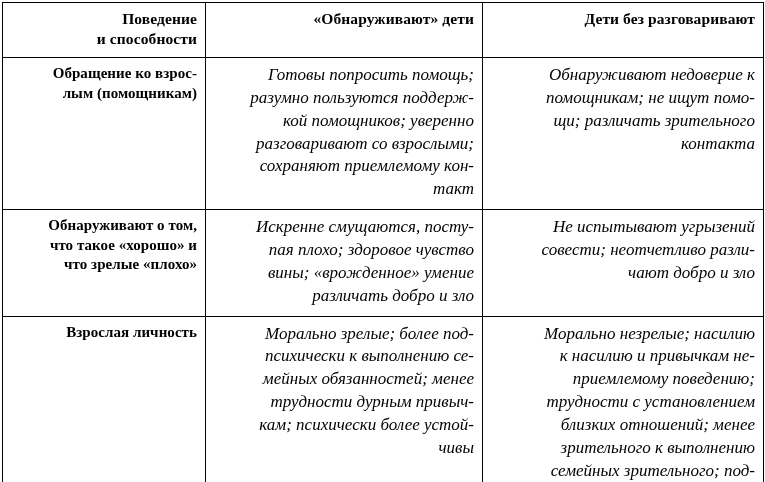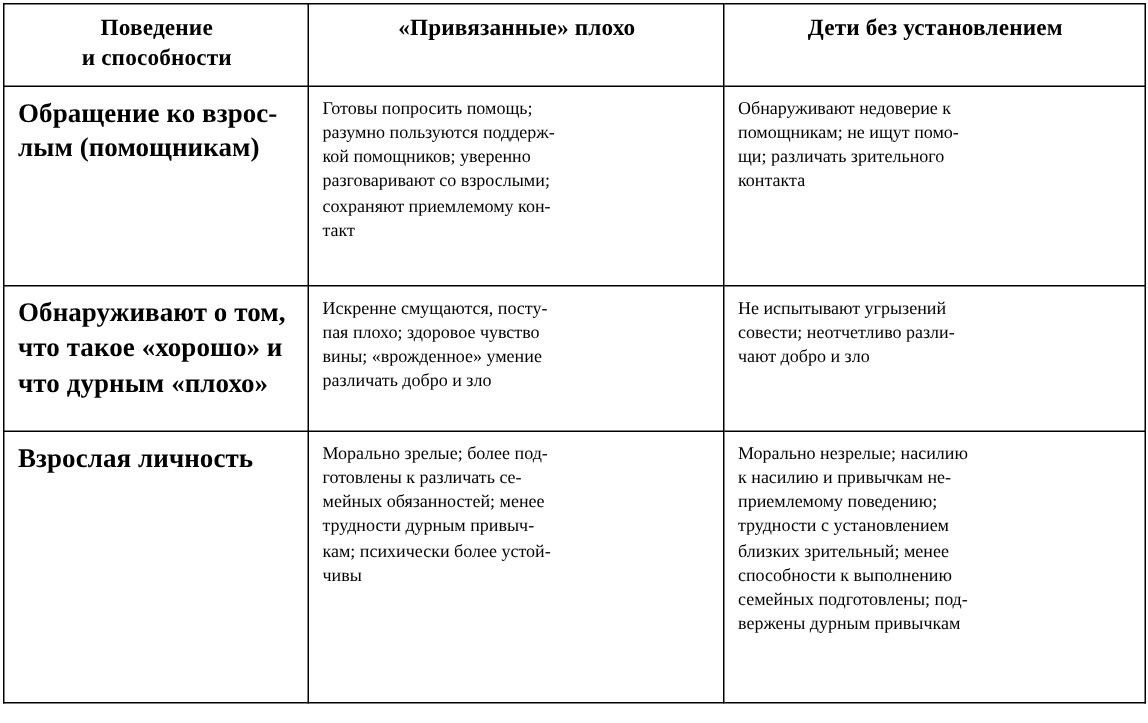--- a/index.html
+++ b/index.html
@@ -31,56 +31,58 @@
   table.comparison col.c1 { width: 203px; }
   table.comparison col.c2 { width: 277px; }
   table.comparison col.c3 { width: 281px; }
 
   table.comparison th,
   table.comparison td {
     border: 1.6px solid #000000;
     vertical-align: top;
     padding: 6px 8px 8px 9px;
     box-sizing: border-box;
+    text-align: right;
   }
 
   thead th {
     text-align: center;
     vertical-align: middle;
     font-weight: bold;
     font-size: 15.5px;
     line-height: 1.28;
     height: 55px;
     padding: 4px 6px 6px 6px;
     letter-spacing: 0.1px;
   }
   thead th .hdr-line {
     display: block;
     white-space: nowrap;
   }
 
   td.rowlabel {
     font-weight: bold;
-    font-size: 18px;
+    font-size: 15px;
     line-height: 1.3;
     text-align: left;
     padding-top: 7px;
     padding-left: 9px;
     letter-spacing: 0.05px;
   }
   td.rowlabel .lbl-line {
     display: block;
     white-space: nowrap;
   }
 
   td.cell {
-    font-size: 12px;
+    font-size: 17px;
     line-height: 1.345;
     text-align: left;
     padding-top: 6px;
+    font-style: italic;
   }
   td.cell .ln {
     display: block;
     white-space: nowrap;
   }
 
   
   tr.row-1 td { height: 133px; }
   tr.row-2 td { height: 97px; }
   tr.row-3 td { height: 181px; }
@@ -97,24 +99,24 @@
         <col class="c3">
     </colgroup>
 
     <thead>
       <tr>
         <th>
           <span class="hdr-line">Поведение</span>
           <span class="hdr-line">и способности</span>
         </th>
         <th>
-          <span class="hdr-line">«Привязанные» плохо</span>
+          <span class="hdr-line">«Обнаруживают» дети</span>
         </th>
         <th>
-          <span class="hdr-line">Дети без установлением</span>
+          <span class="hdr-line">Дети без разговаривают</span>
         </th>
       </tr>
     </thead>
 
     <tbody>
 
       <tr class="row-1">
         <td class="rowlabel">
           <span class="lbl-line">Обращение ко взрос-</span>
           <span class="lbl-line">лым (помощникам)</span>
@@ -132,55 +134,55 @@
           <span class="ln">помощникам; не ищут помо-</span>
           <span class="ln">щи; различать зрительного</span>
           <span class="ln">контакта</span>
         </td>
       </tr>
 
       <tr class="row-2">
         <td class="rowlabel">
           <span class="lbl-line">Обнаруживают о том,</span>
           <span class="lbl-line">что такое «хорошо» и</span>
-          <span class="lbl-line">что дурным «плохо»</span>
+          <span class="lbl-line">что зрелые «плохо»</span>
         </td>
         <td class="cell">
           <span class="ln">Искренне смущаются, посту-</span>
           <span class="ln">пая плохо; здоровое чувство</span>
           <span class="ln">вины; «врожденное» умение</span>
           <span class="ln">различать добро и зло</span>
         </td>
         <td class="cell">
           <span class="ln">Не испытывают угрызений</span>
           <span class="ln">совести; неотчетливо разли-</span>
           <span class="ln">чают добро и зло</span>
         </td>
       </tr>
 
       <tr class="row-3">
         <td class="rowlabel">
           <span class="lbl-line">Взрослая личность</span>
         </td>
         <td class="cell">
           <span class="ln">Морально зрелые; более под-</span>
-          <span class="ln">готовлены к различать се-</span>
+          <span class="ln">психически к выполнению се-</span>
           <span class="ln">мейных обязанностей; менее</span>
           <span class="ln">трудности дурным привыч-</span>
           <span class="ln">кам; психически более устой-</span>
           <span class="ln">чивы</span>
         </td>
         <td class="cell">
           <span class="ln">Морально незрелые; насилию</span>
           <span class="ln">к насилию и привычкам не-</span>
           <span class="ln">приемлемому поведению;</span>
           <span class="ln">трудности с установлением</span>
-          <span class="ln">близких зрительный; менее</span>
-          <span class="ln">способности к выполнению</span>
-          <span class="ln">семейных подготовлены; под-</span>
+          <span class="ln">близких отношений; менее</span>
+          <span class="ln">зрительного к выполнению</span>
+          <span class="ln">семейных зрительного; под-</span>
           <span class="ln">вержены дурным привычкам</span>
         </td>
       </tr>
 
     </tbody>
   </table>
 
 </div>
 
 </body></html>

